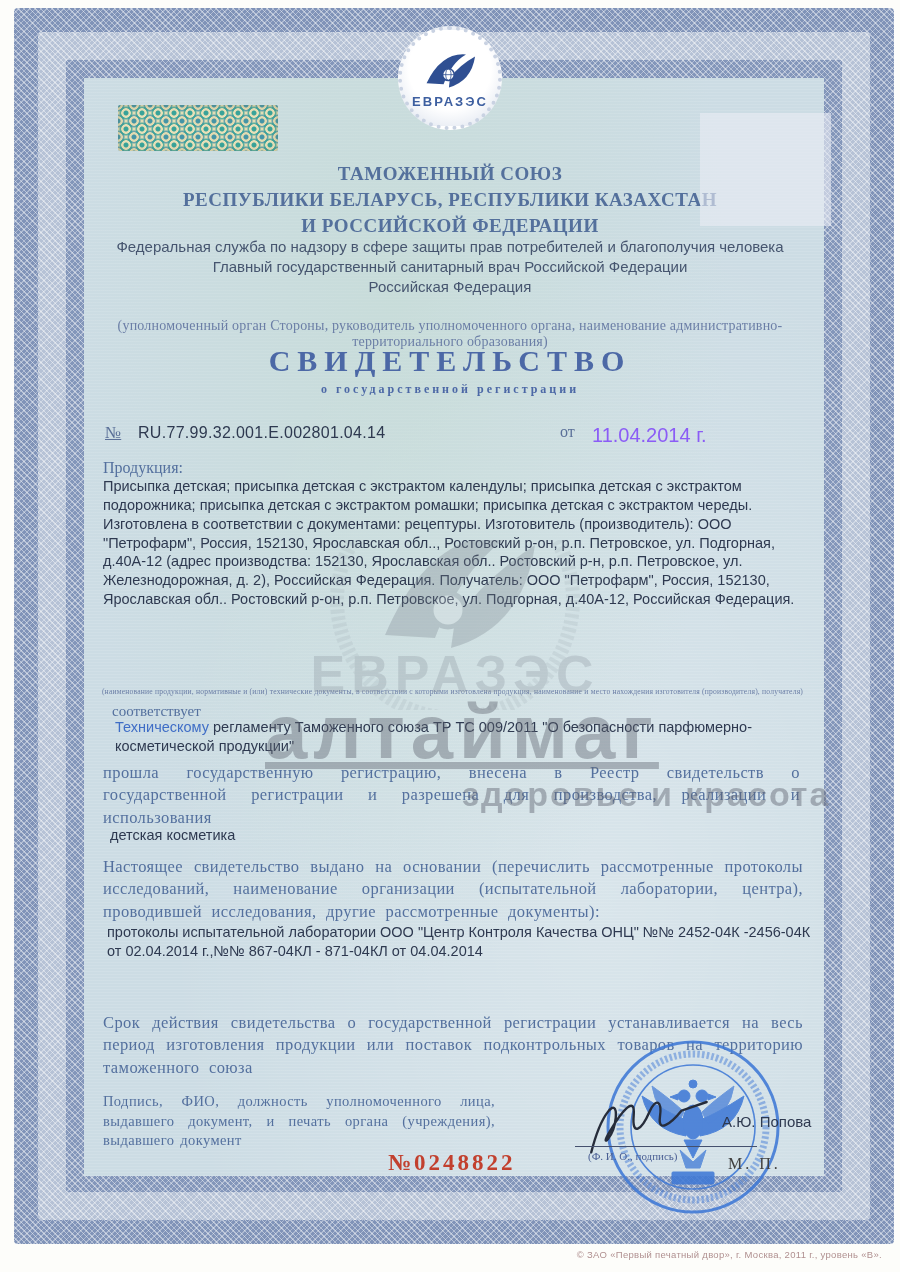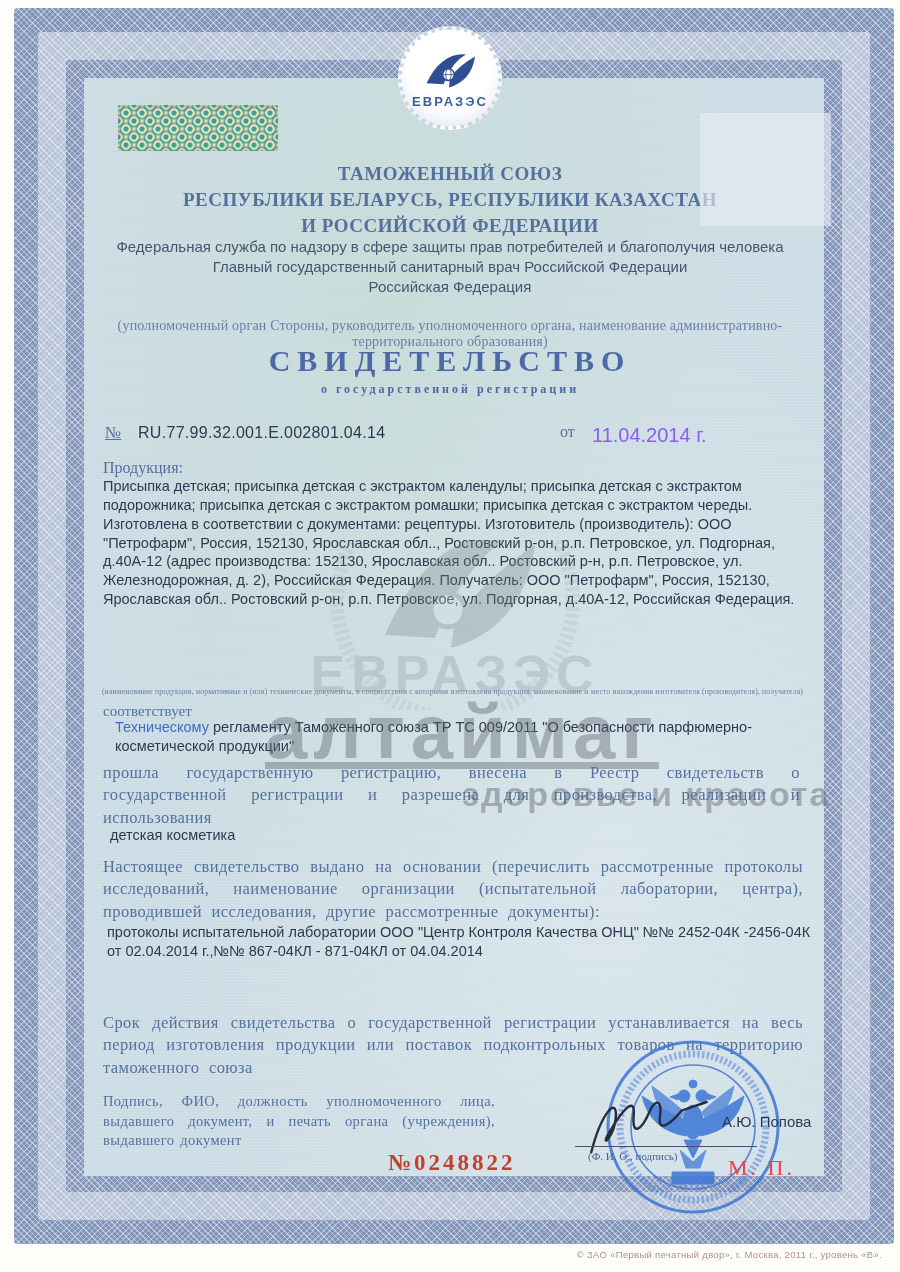--- a/index.html
+++ b/index.html
@@ -72,21 +72,21 @@
             letter-spacing:6px;font-family:"Liberation Sans", sans-serif;text-decoration:underline;}
   .wm-store-sub{left:462px;top:775px;font-size:34px;font-weight:bold;color:rgba(95,100,112,.45);
             letter-spacing:2px;}
 
   
   .stamp{left:604px;top:1038px;width:178px;height:178px;z-index:7;opacity:.88;}
   .signature{left:580px;top:1078px;width:140px;height:80px;z-index:8;}
   .sig-line{left:575px;top:1146px;width:182px;border-bottom:1.5px solid #44506e;z-index:9;}
   .sig-caption{left:588px;top:1150px;font-family:"Liberation Serif", serif;color:#4a5f94;font-size:11px;z-index:9;}
   .signer{left:722px;top:1113px;font-size:15px;color:#2e3950;z-index:9;}
-  .mp{left:728px;top:1155px;font-family:"Liberation Serif", serif;color:#ef4444;font-size:22px;letter-spacing:3px;z-index:9;}
+  .mp{left:728px;top:1155px;font-family:"Liberation Serif", serif;color:#404040;font-size:16px;letter-spacing:3px;z-index:9;}
   .serial{left:388px;top:1150px;font-family:"Liberation Serif", serif;font-weight:bold;
           color:#c2402e;font-size:23px;letter-spacing:3px;z-index:9;}
 
   .footer{right:18px;top:1249px;font-size:9.5px;color:#b09090;letter-spacing:.3px;}
 
   .lead-blue{color:#3f6dc6;}
 </style>
 </head>
 <body>
 
@@ -136,21 +136,21 @@
   <div class="abs ctr cap" style="left:95px;top:687px;width:715px;font-size:7.6px;">(наименование продукции, нормативные и (или) технические документы, в соответствии с которыми изготовлена продукция, наименование и место нахождения изготовителя (производителя), получателя)</div>
 
   <svg class="abs wm wm-emblem" viewBox="0 0 400 170">
     <circle cx="200" cy="60" r="118" fill="none" stroke="#8b98a2" stroke-width="14" stroke-dasharray="4 3" opacity=".5"></circle>
     <path d="M130 95 Q175 -10 255 -5 Q205 30 180 98 Z" fill="#78828c"></path>
     <path d="M196 108 Q268 88 280 5 Q232 36 200 80 Z" fill="#78828c"></path>
     <circle cx="193" cy="70" r="17" fill="#d8dee2" stroke="#78828c" stroke-width="5"></circle>
     <text x="200" y="152" text-anchor="middle" font-family="Liberation Sans, sans-serif" font-size="52" font-weight="bold" fill="#8a949e" letter-spacing="6">ЕВРАЗЭС</text>
   </svg>
 
-  <div class="abs serifblue" style="left:103px;top:703px;font-size:15px;">соответствует</div>
+  <div class="abs serifblue" style="left:112px;top:703px;font-size:15px;">соответствует</div>
   <div class="abs bodytext" style="left:115px;top:718px;width:690px;"><span class="lead-blue">Техническому</span><span> регламенту Таможенного союза ТР ТС 009/2011 "О безопасности парфюмерно-косметической продукции"</span></div>
 
   <div class="abs wm wm-store">алтаймаг</div>
   <div class="abs wm wm-store-sub">здоровье и красота</div>
 
   <div class="abs serifpar" style="left:103px;top:762px;width:697px;">прошла государственную регистрацию, внесена в Реестр свидетельств о государственной регистрации и разрешена для производства, реализации и использования</div>
   <div class="abs bodytext" style="left:110px;top:826px;">детская косметика</div>
 
   <div class="abs serifpar" style="left:103px;top:856px;width:700px;">Настоящее свидетельство выдано на основании (перечислить рассмотренные протоколы исследований, наименование организации (испытательной лаборатории, центра), проводившей исследования, другие рассмотренные документы):</div>
   <div class="abs bodytext" style="left:107px;top:923px;width:705px;">протоколы испытательной лаборатории ООО "Центр Контроля Качества ОНЦ" №№ 2452-04К -2456-04К от 02.04.2014 г.,№№ 867-04КЛ - 871-04КЛ от 04.04.2014</div>

